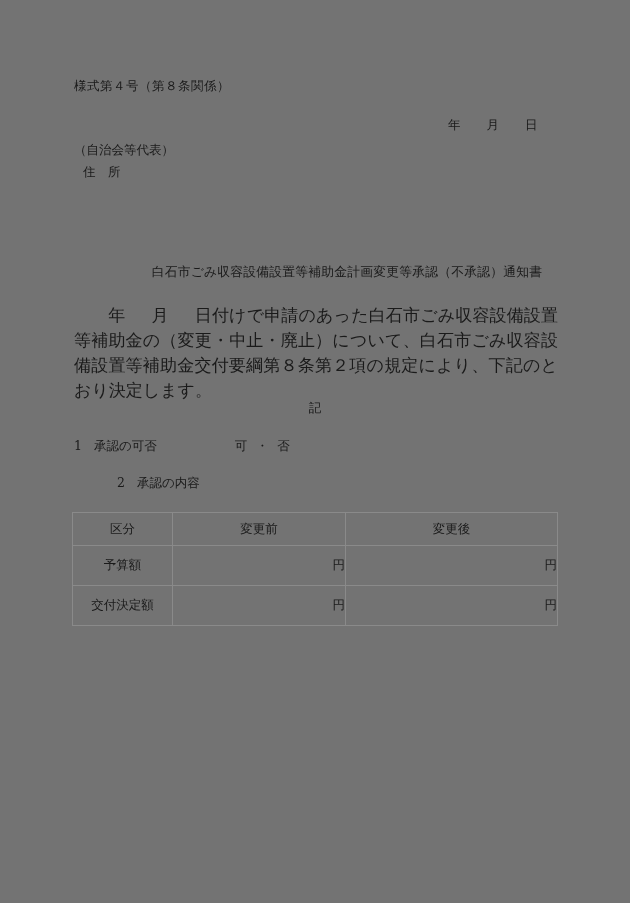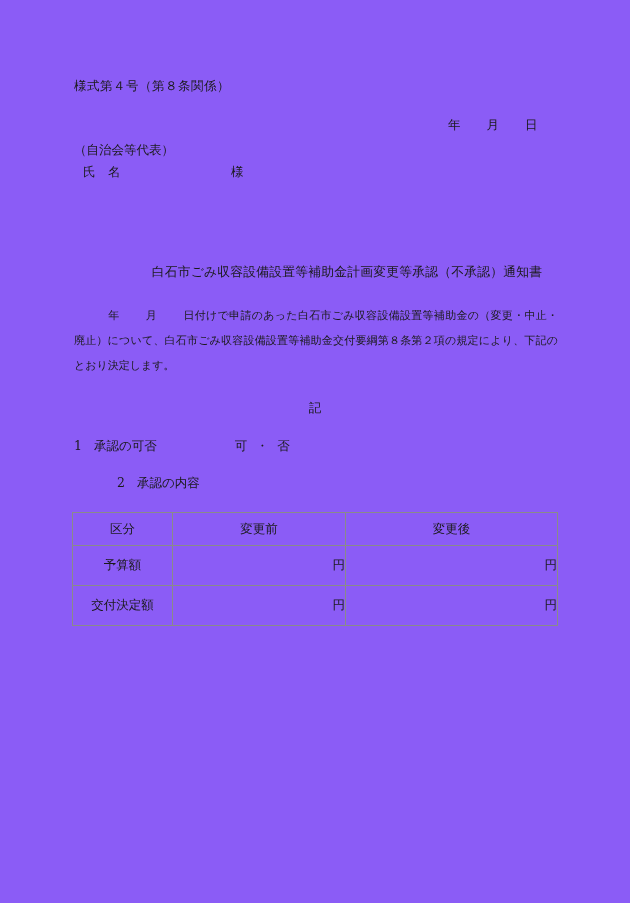--- a/index.html
+++ b/index.html
@@ -11,21 +11,21 @@
     height: 903px;
     background: #fdfdfd;
     font-family: "DejaVu Serif", "Liberation Serif", serif;
     color: #1a1a1a;
     position: relative;
     overflow: hidden;
   }
   .page {
     position: absolute;
     inset: 0;
-    background: #8b5cf6;
+    background: #737373;
   }
 
   
   .abs { position: absolute; white-space: pre; }
 
   #form-number {
     left: 74px; top: 78px;
     font-size: 12.5px;
     letter-spacing: 0.5px;
   }
@@ -59,21 +59,21 @@
     text-align: center;
     font-size: 12.8px;
     letter-spacing: 0.2px;
     padding-left: 32px;
   }
 
   #body-paragraph {
     position: absolute;
     left: 74px; top: 303px;
     width: 484px;
-    font-size: 11px;
+    font-size: 17px;
     line-height: 25px;
     text-align: justify;
     text-justify: inter-character;
   }
   #body-paragraph .lead { display: inline-block; width: 34px; }
   #body-paragraph .sp { display: inline-block; width: 26px; }
 
   #ki-mark {
     left: 0; right: 0; top: 400px;
     width: 630px;
@@ -132,21 +132,21 @@
 <body>
 
 <div class="page">
 
   <div class="abs" id="form-number">様式第４号（第８条関係）</div>
 
   <div class="abs" id="date-line"><span>年</span><span class="gap"></span><span>月</span><span class="gap"></span><span>日</span></div>
 
   <div id="recipient-group">
     <div class="row">（自治会等代表）</div>
-    <div class="row indent"><span class="sama">氏　名</span><span>様</span></div>
+    <div class="row indent">住　所</div>
   </div>
 
 
   <div class="abs" id="doc-title">白石市ごみ収容設備設置等補助金計画変更等承認（不承認）通知書</div>
 
   <div id="body-paragraph"><span class="lead"></span><span>年</span><span class="sp"></span><span>月</span><span class="sp"></span><span>日付けで申請のあった白石市ごみ収容設備設置等補助金の（変更・</span><span>中止・廃止）について、白石市ごみ収容設備設置等補助金交付要綱第８条第２項の規定に</span><span>より、下記のとおり決定します。</span></div>
 
   <div class="abs" id="ki-mark">記</div>
 
   <div class="num-item" id="item-1"><span class="num">1</span><span>承認の可否</span><span class="choice-gap"></span><span>可</span><span class="mid-dot">・</span><span>否</span></div>

